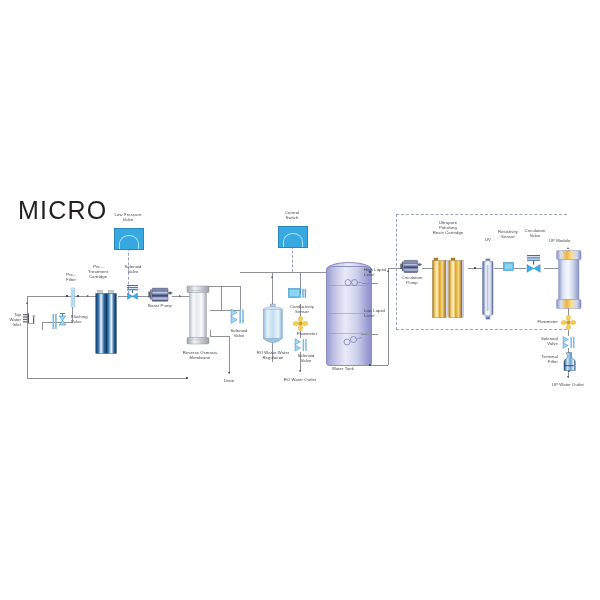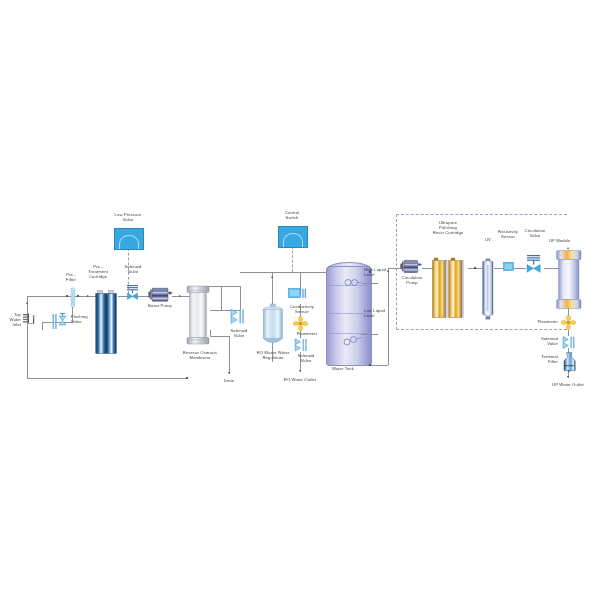--- a/index.html
+++ b/index.html
@@ -27,20 +27,21 @@
   .arr-r{border-top:1.6px solid transparent;border-bottom:1.6px solid transparent;border-left:2.6px solid #4a4d55;}
   .dot{position:absolute;width:1.6px;height:1.6px;border-radius:50%;background:#3b3e45;}
   .lead{position:absolute;background:#8e9199;height:.55px;}
   svg{display:block;overflow:visible;}
 </style>
 </head>
 <body>
 
 <div id="stage">
 
+  <div class="brand">MICRO</div>
 
   <div class="pipe pv" style="left:27px;top:296px;height:82px;"></div>
   <div class="pipe ph" style="left:27px;top:378px;width:160px;"></div>
   <div class="pipe ph" style="left:27px;top:296px;width:68px;"></div>
   <div class="pipe pv" style="left:72px;top:296px;height:26px;"></div>
   <div class="pipe ph" style="left:42px;top:322px;width:30px;"></div>
   <div class="pipe pv" style="left:42px;top:322px;height:8px;"></div>
   <div class="pipe ph" style="left:72px;top:296px;width:25px;"></div>
   <div class="pipe ph" style="left:118px;top:296px;width:22px;"></div>
   <div class="pipe ph" style="left:140px;top:296px;width:10px;"></div>

